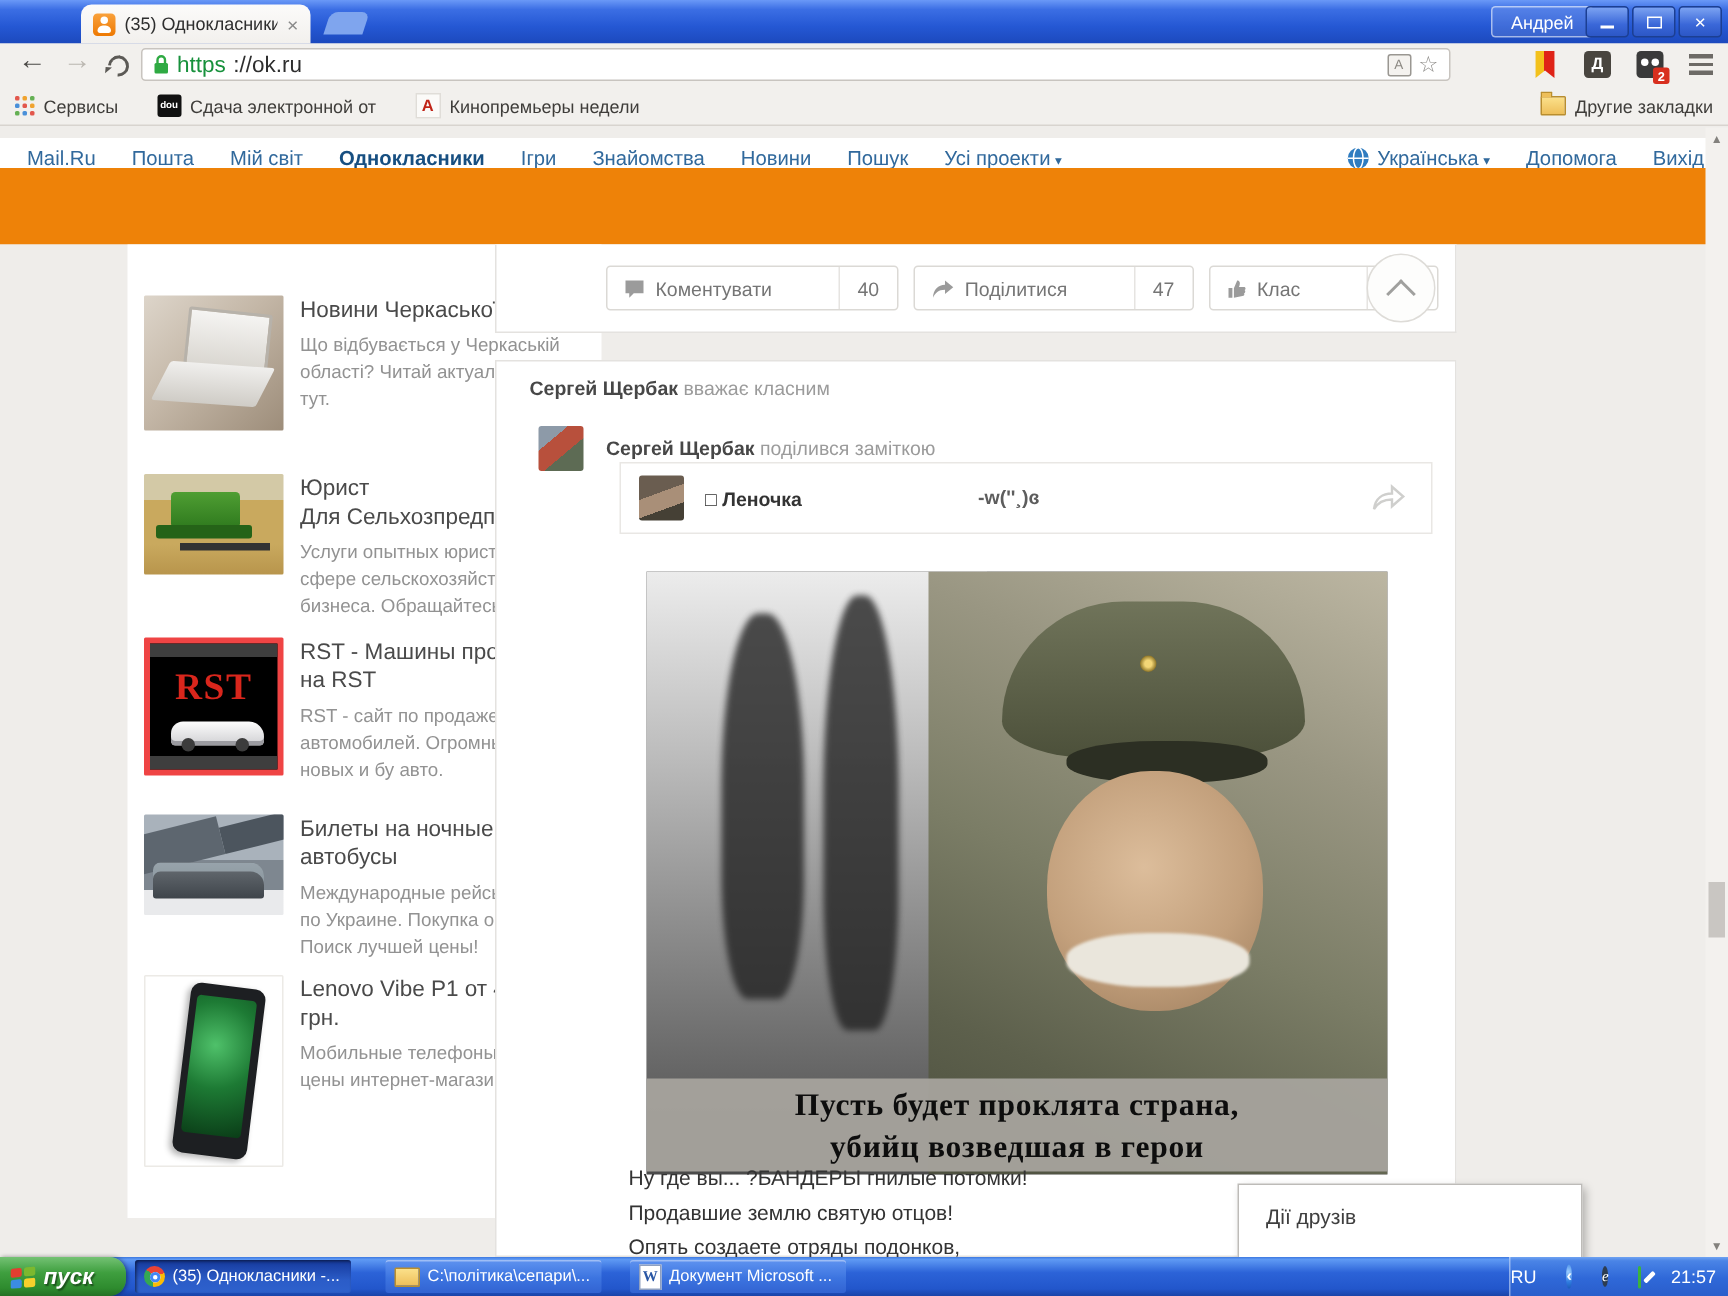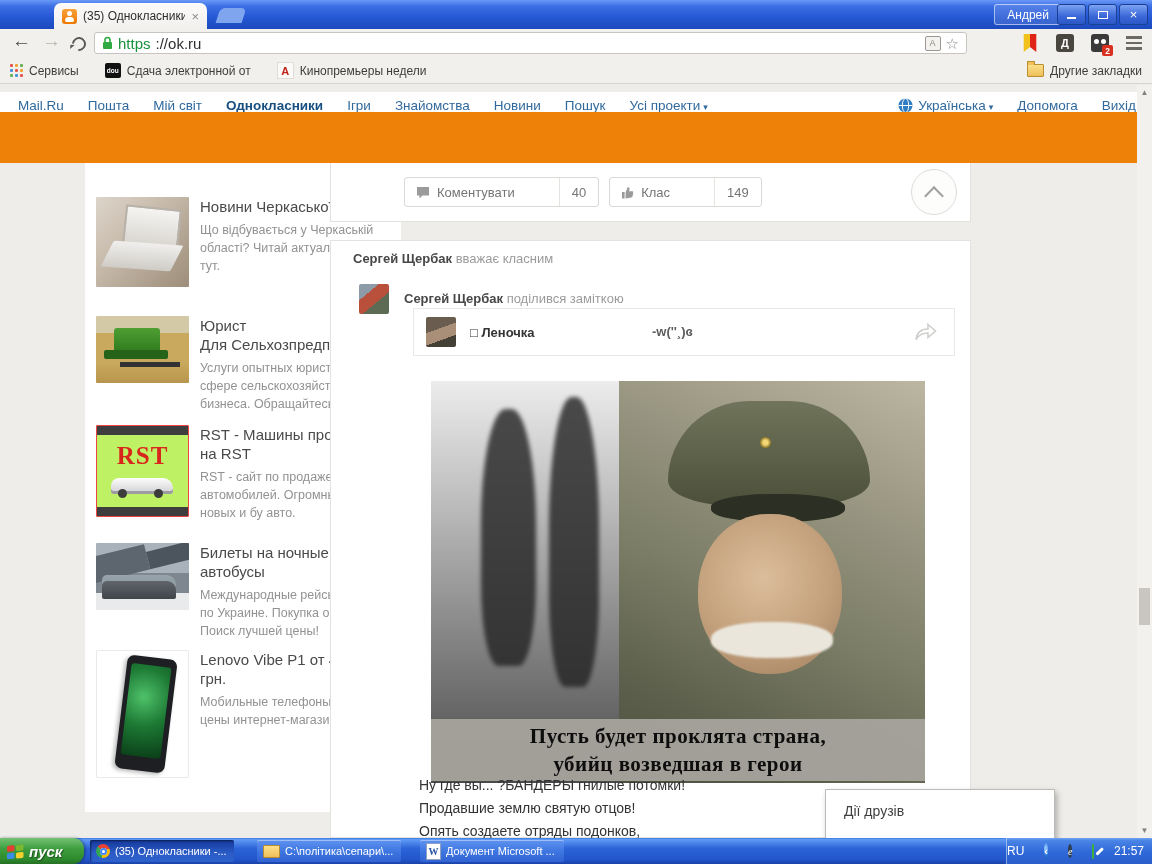--- a/index.html
+++ b/index.html
@@ -123,21 +123,21 @@
   .img-laptop{background:linear-gradient(135deg,#ddd5ca 0%,#c4b7a7 45%,#9d8d7a 100%);}
   .img-laptop::before{content:"";position:absolute;left:28px;top:10px;width:52px;height:36px;
     background:linear-gradient(#f5f4f2,#d9d6d0);border:2px solid #b7b2aa;border-radius:2px;transform:rotate(6deg);}
   .img-laptop::after{content:"";position:absolute;left:10px;top:46px;width:72px;height:26px;
     background:linear-gradient(#f0efed,#cfccc6);border-radius:2px;transform:skewX(-24deg) rotate(4deg);}
   .img-harv{background:linear-gradient(180deg,#d3c9a6 0 26%,#c9a95e 26% 70%,#b8954c 100%);}
   .img-harv::before{content:"";position:absolute;left:18px;top:12px;width:46px;height:24px;
     background:linear-gradient(#4f9e33,#2f7a1e);border-radius:3px;}
   .img-harv::after{content:"";position:absolute;left:8px;top:34px;width:64px;height:9px;
     background:#256318;border-radius:2px;box-shadow:14px 10px 0 -2px #333;}
-  .img-rst{background:#bef264;border:1px solid #ef4444;padding-left:13px;}
+  .img-rst{background:#000000;border:4px solid #ef4444;padding-left:13px;}
   .img-rst .bar{position:absolute;left:0;width:100%;height:9px;background:#3e3e3e;}
   .img-rst .bar.b{bottom:0;top:auto;}
   .rst-word{position:absolute;left:0;top:16px;width:100%;text-align:center;color:#d9261c;
     font-size:25px;font-weight:bold;letter-spacing:1px;font-family:"Liberation Serif",serif;}
   .rst-car{position:absolute;left:14px;top:52px;width:62px;height:16px;background:linear-gradient(#fdfdfd,#cfcfd2);
     border-radius:8px 10px 3px 3px;box-shadow:inset 0 -3px 0 #9b9ba0;}
   .rst-car::before{content:"";position:absolute;left:7px;bottom:-4px;width:9px;height:9px;border-radius:50%;
     background:#3c3c3c;box-shadow:36px 0 0 #3c3c3c;}
   .img-bus{background:linear-gradient(180deg,#a9b2bb 0 45%,#7e8790 45% 75%,#e9eaec 75%);}
   .img-bus::before{content:"";position:absolute;left:-8px;top:8px;width:60px;height:26px;background:#5d666f;
@@ -509,20 +509,29 @@
           <span class="lab">
               <svg width="14" height="13">
                 <path d="M1 1h12v8.5H6.5L3.5 12.5V9.5H1z" fill="#9b9b9b"></path>
               </svg>
               <span>Коментувати</span>
             </span>
           <span class="cnt">40</span>
         </div>
         <div class="actbtn">
           <span class="lab">
+              <svg width="15" height="13">
+                <path d="M9 1l5.5 4.5L9 10V7.2C4.5 7.2 2.5 9.5 1 12.5 1.2 7 4.5 3.8 9 3.8z" fill="#9b9b9b"></path>
+              </svg>
+              <span>Поділитися</span>
+            </span>
+          <span class="cnt">47</span>
+        </div>
+        <div class="actbtn">
+          <span class="lab">
               <svg width="13" height="13">
                 <path d="M1 6h2.6v6.5H1zM4.6 12.5V6.2L6.8 1c1.3 0 2.2 1.1 1.6 3.1L8 5.3h3.4c1.1 0 1.3 1.7.3 2.1.8.5.6 1.9-.3 2.1.5.9-.1 1.9-1.1 1.9z" fill="#9b9b9b"></path>
               </svg>
               <span>Клас</span>
             </span>
           <span class="cnt">149</span>
         </div>
       </div>
       <div class="scrolltop">
           <i></i>

